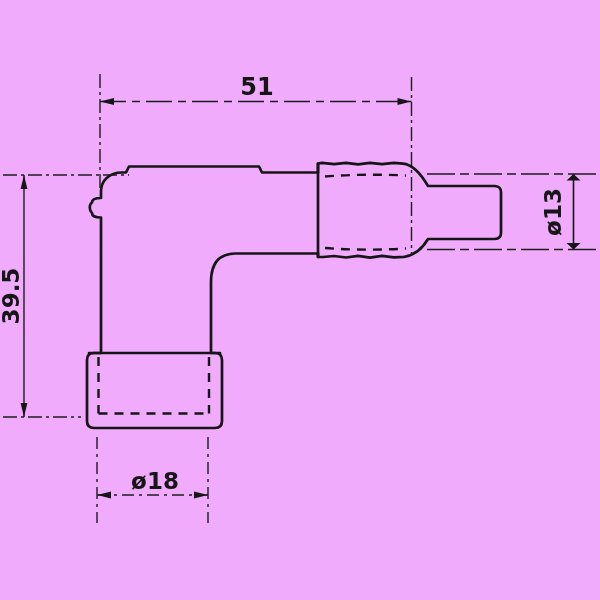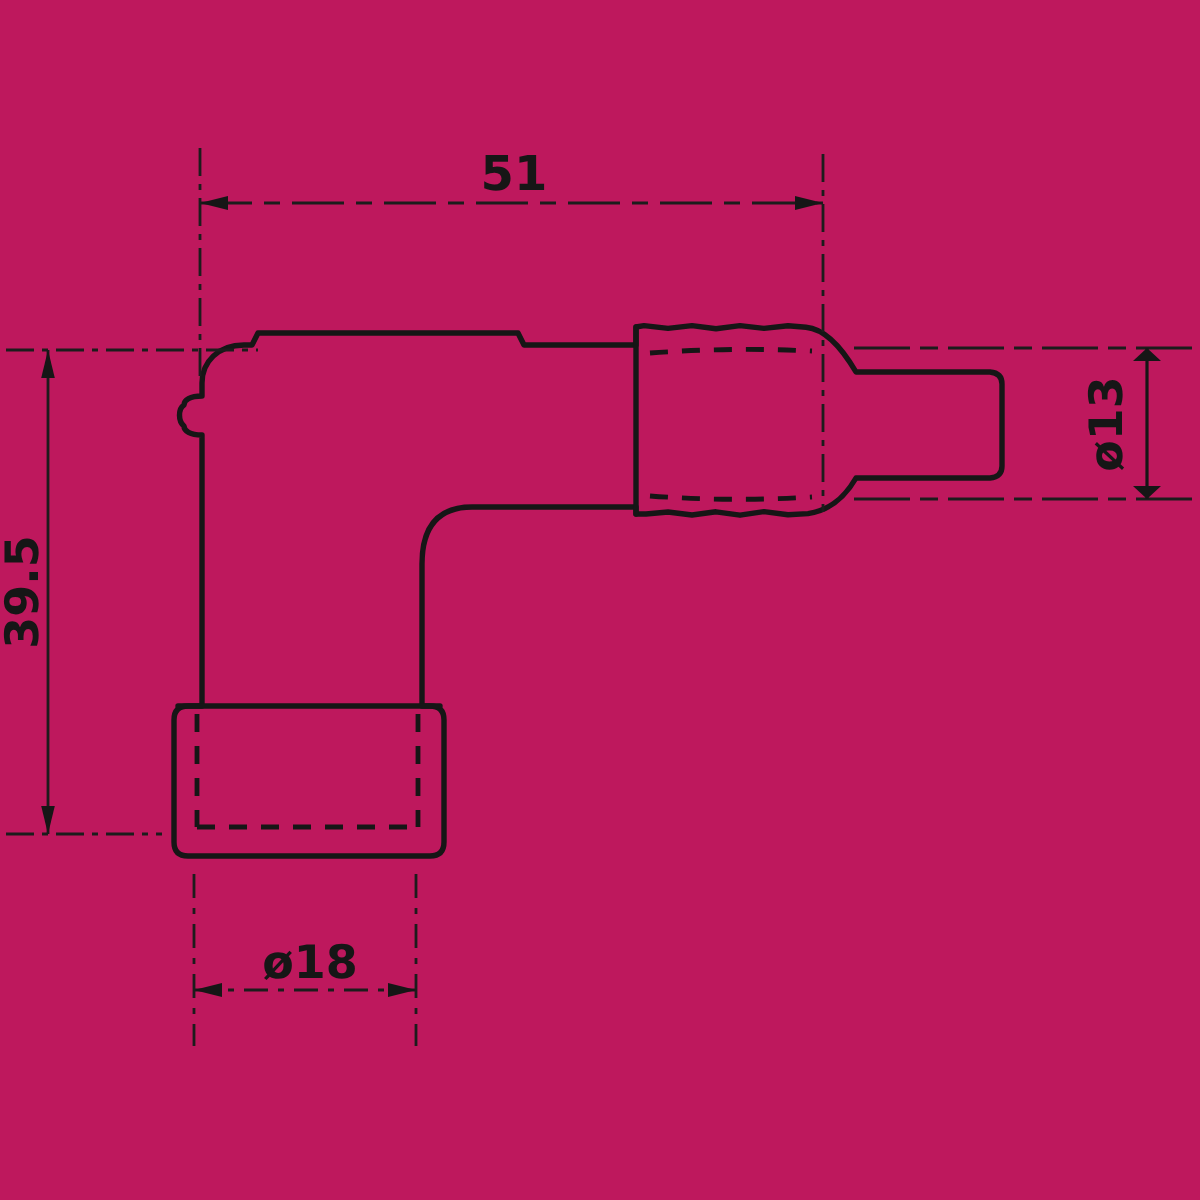--- a/index.html
+++ b/index.html
@@ -4,21 +4,21 @@
 <style>
   html, body {
     margin: 0;
     padding: 0;
     background: #ffffff;
   }
   .canvas {
     position: relative;
     width: 600px;
     height: 600px;
-    background: #be185d;
+    background: #f0abfc;
     overflow: hidden;
   }
   svg text {
     font-family: "DejaVu Sans", "Liberation Sans", sans-serif;
     font-weight: bold;
     fill: #161616;
   }
   .dim-label { font-size: 23px; }
   .dim-label-lg { font-size: 24px; }
 </style>

